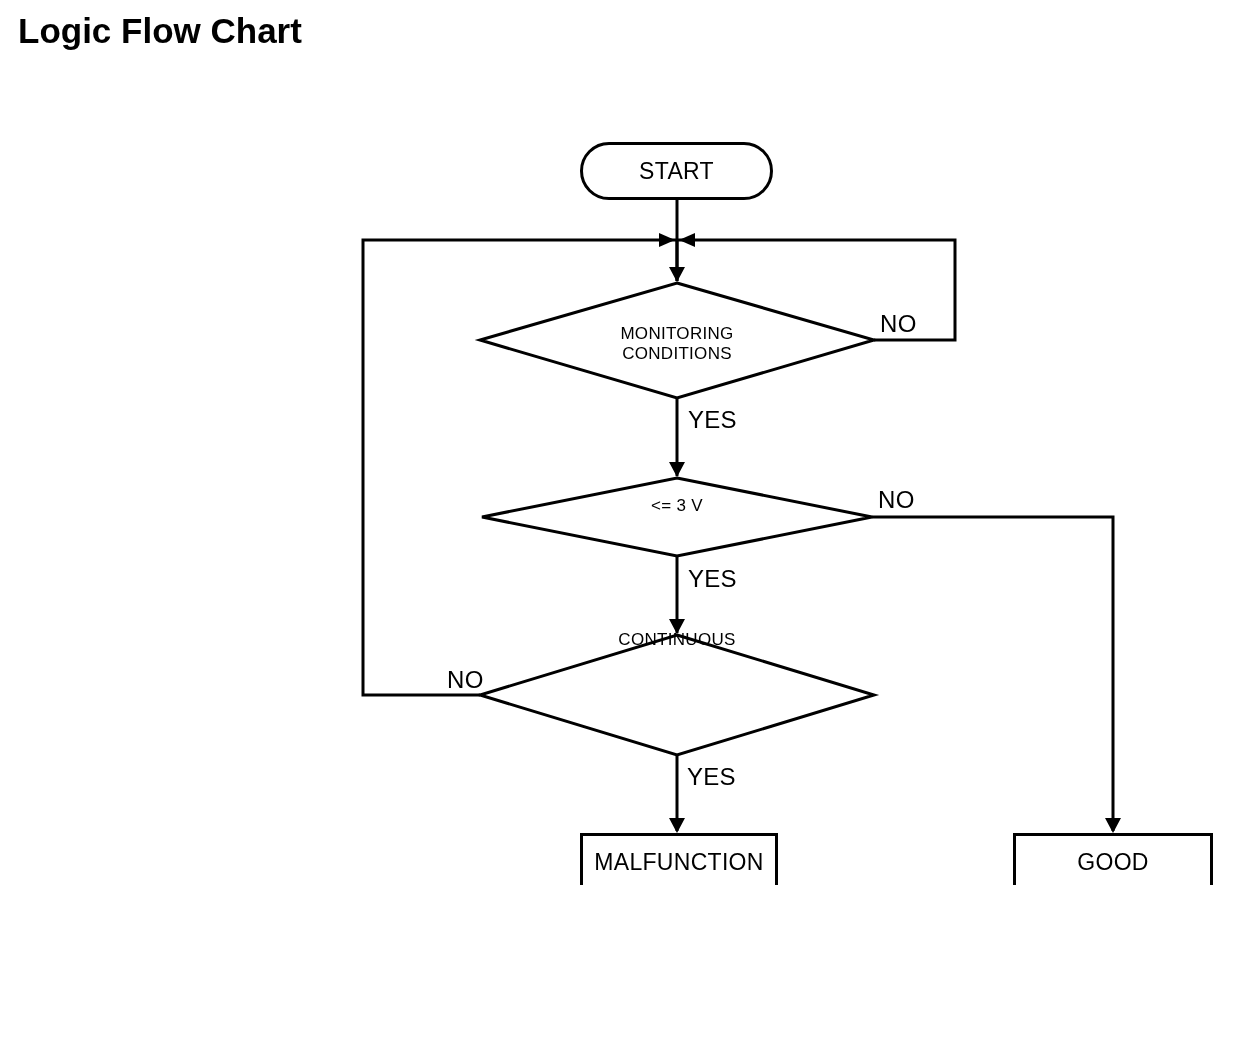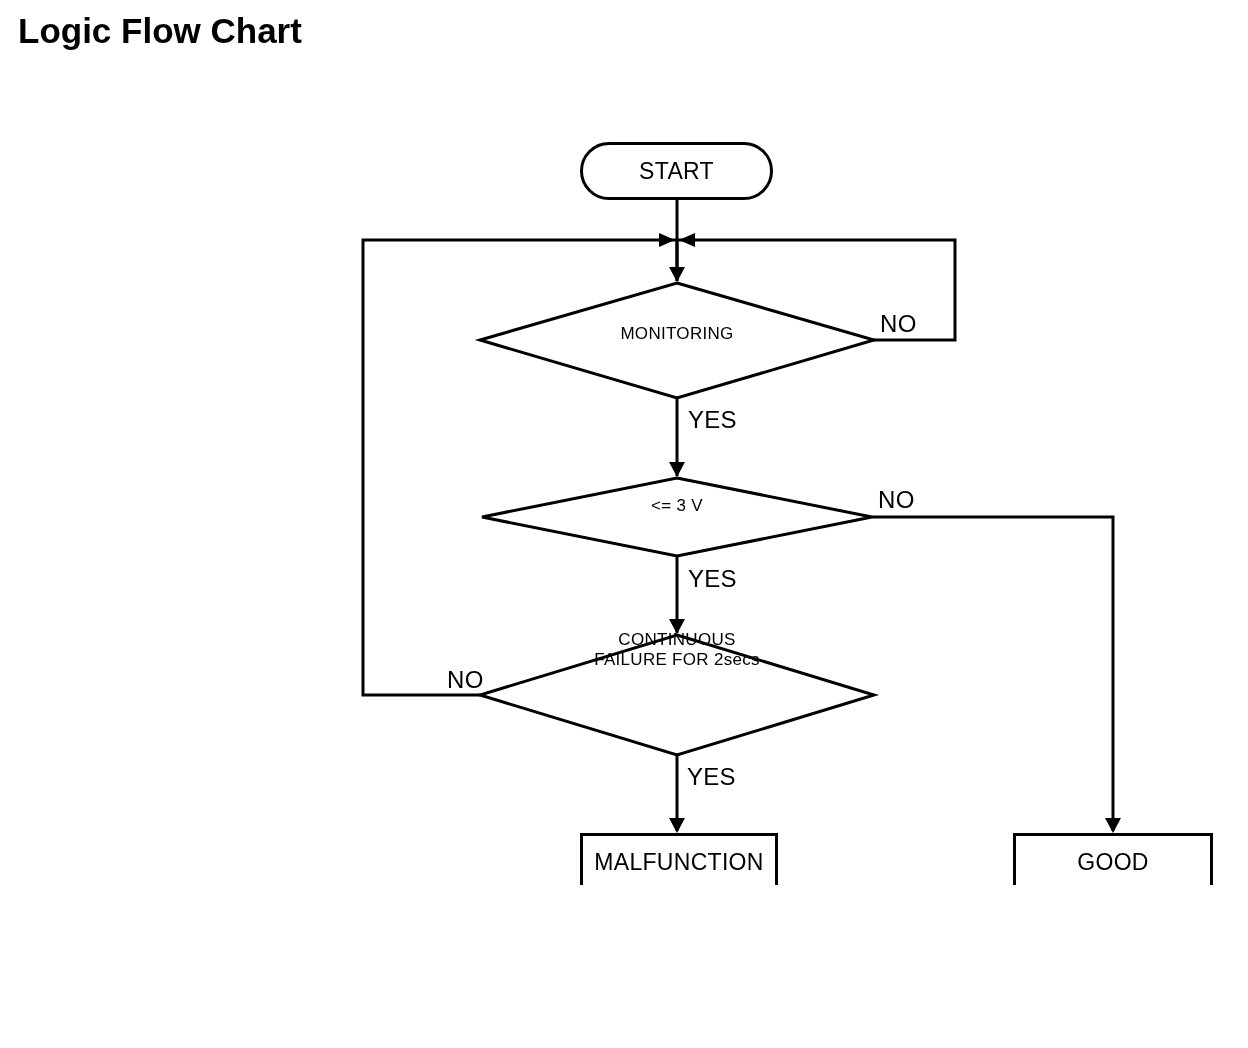--- a/index.html
+++ b/index.html
@@ -131,29 +131,29 @@
   <div id="node-good" class="node">
     <span>GOOD</span>
   </div>
 
   <div id="node-end" class="node stadium">
     <span>END</span>
   </div>
 
   <div id="label-monitoring" class="diamond-label">
     <div>MONITORING</div>
+    <div>CONDITIONS</div>
   </div>
 
   <div id="label-voltage" class="diamond-label">
     <div>&lt;= 3 V</div>
   </div>
 
   <div id="label-continuous" class="diamond-label">
     <div>CONTINUOUS</div>
-    <div>FAILURE FOR 2secs</div>
   </div>
 
   <span id="edge-monitoring-no" class="edge-label">NO</span>
   <span id="edge-monitoring-yes" class="edge-label">YES</span>
   <span id="edge-voltage-no" class="edge-label">NO</span>
   <span id="edge-voltage-yes" class="edge-label">YES</span>
   <span id="edge-continuous-no" class="edge-label">NO</span>
   <span id="edge-continuous-yes" class="edge-label">YES</span>
 
 </div>

